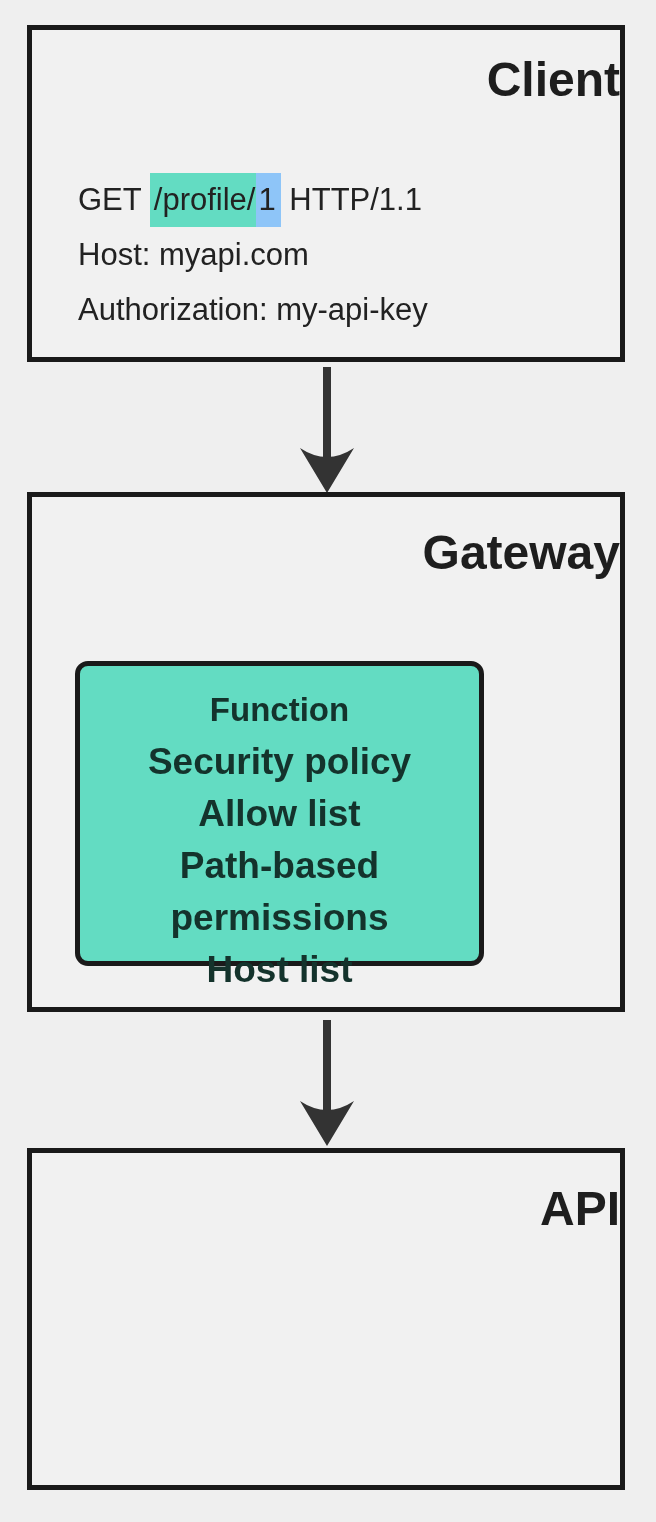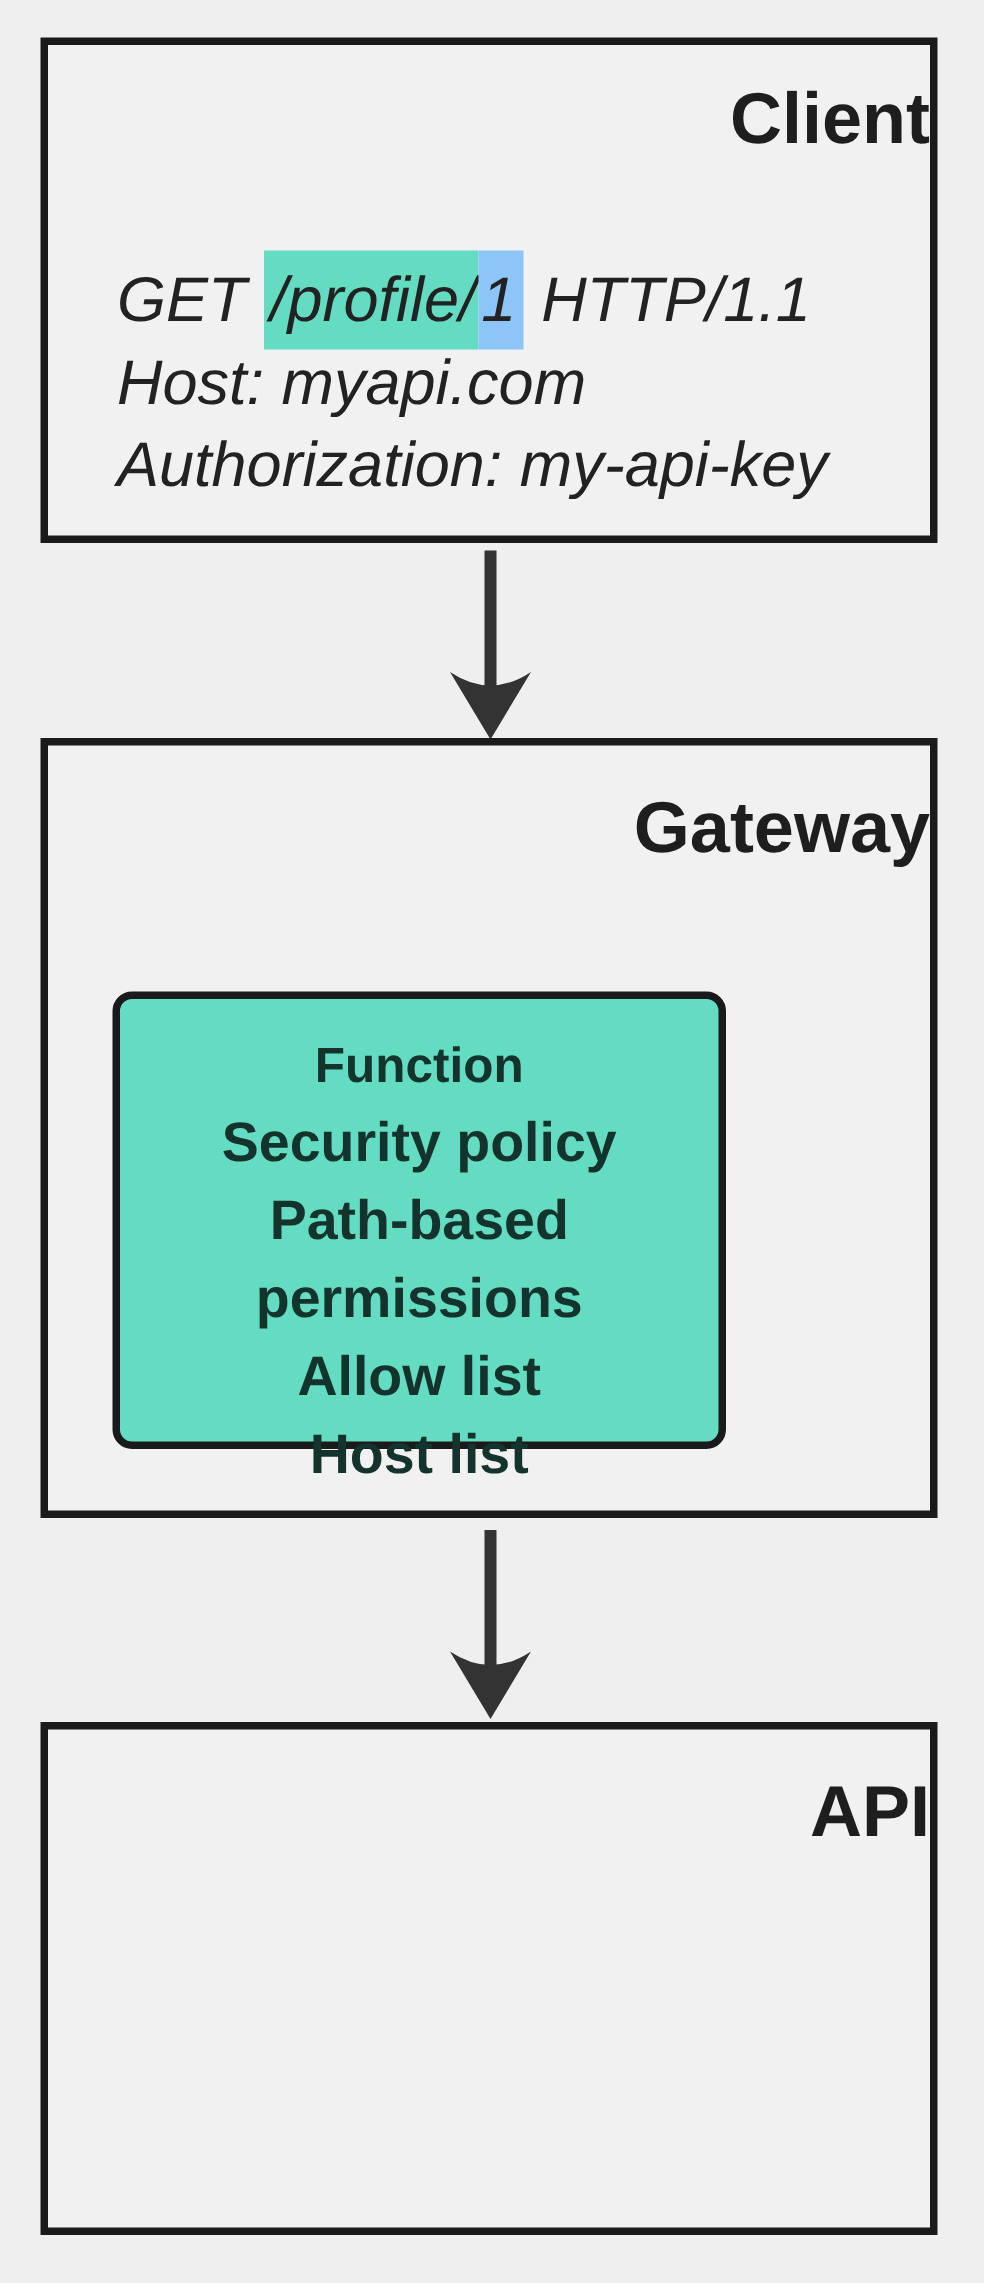--- a/index.html
+++ b/index.html
@@ -37,25 +37,24 @@
     font-size:48px;
     color:var(--title);
     letter-spacing:0px;
   }
   .node-client .node-title{margin-top:22px;}
   .node-gateway .node-title{margin-top:28px;}
   .node-api .node-title{margin-top:28px;}
   .request-block{
     position:absolute;
     left:46px;top:142px;
-    font-size:42px;
+    font-size:31px;
     line-height:55px;
     color:var(--text);
     white-space:nowrap;
-    font-style:italic;
   }
   .hl{padding:9px 3px 10px 3px;}
   .hl-teal{background:var(--teal);padding-left:4px;padding-right:1px;}
   .hl-blue{background:var(--blue);padding-left:2px;padding-right:5px;}
   .inner-box{
     position:absolute;
     box-sizing:border-box;
     border:5px solid var(--border);
     text-align:center;
   }
@@ -107,22 +106,22 @@
   <svg class="arrow arrow-1" viewBox="0 0 80 130">
     <line x1="40" y1="2" x2="40" y2="96" stroke="#333333" stroke-width="8"></line>
     <path d="M40 128 L13 83 Q40 101 67 83 Z" fill="#333333"></path>
   </svg>
 
   <div class="node node-gateway">
     <div class="node-title">Gateway</div>
     <div class="inner-box function-box">
       <div class="inner-title">Function</div>
       <div class="inner-item">Security policy</div>
+      <div class="inner-item">Allow list</div>
       <div class="inner-item">Path-based permissions</div>
-      <div class="inner-item">Allow list</div>
       <div class="inner-item">Host list</div>
     </div>
   </div>
 
   <svg class="arrow arrow-2" viewBox="0 0 80 130">
     <line x1="40" y1="2" x2="40" y2="96" stroke="#333333" stroke-width="8"></line>
     <path d="M40 128 L13 83 Q40 101 67 83 Z" fill="#333333"></path>
   </svg>
 
   <div class="node node-api">

